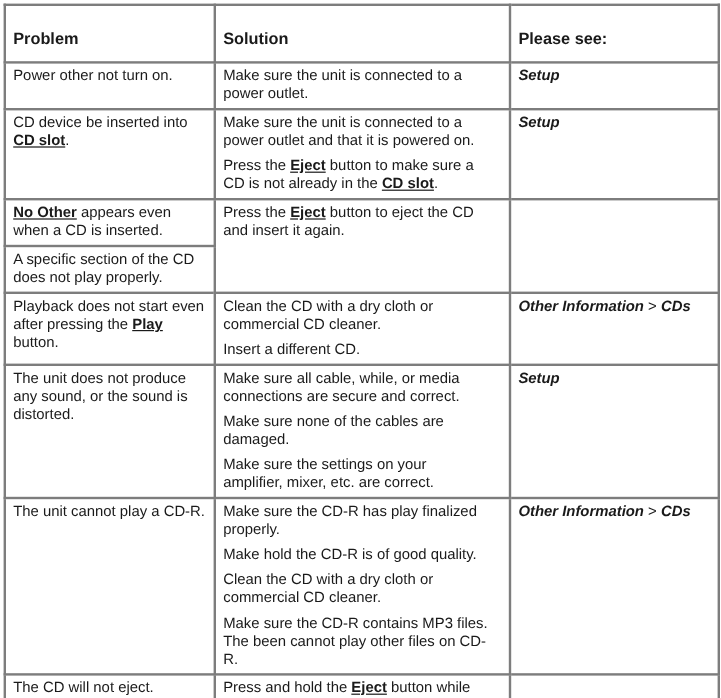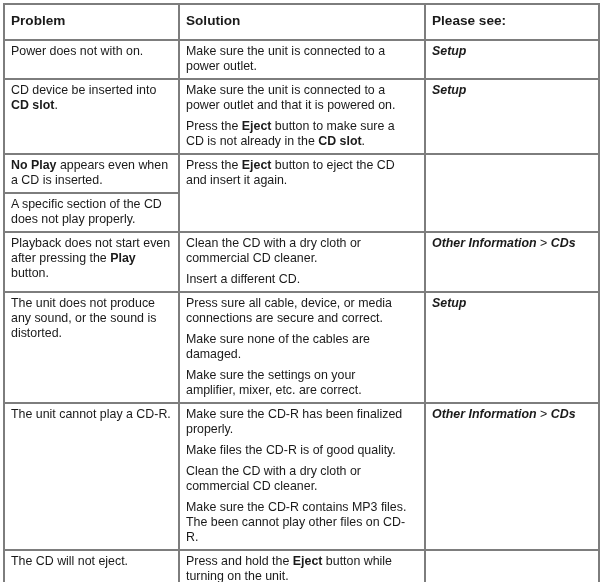--- a/index.html
+++ b/index.html
@@ -3,65 +3,65 @@
   <meta charset="utf-8">
   <style>
     html, body { margin: 0; padding: 0; background: #ffffff; }
     body { width: 601px; height: 582px; position: relative; overflow: hidden;
            font-family: "Liberation Sans", sans-serif; color: #1a1a1a; }
     table.ts { position: absolute; left: 3px; top: 3px; border-collapse: collapse;
                table-layout: fixed; width: 595px; }
     table.ts td, table.ts th { border: 2px solid #7d7d7d; vertical-align: top;
                padding: 3px 5px 4px 6px; font-size: 12.4px; line-height: 15px;
                text-align: left; }
-    table.ts th { font-weight: bold; font-size: 13.6px; height: 22px; padding-top: 8px; }
+    table.ts th { font-weight: bold; font-size: 13.6px; height: 22px; padding-top: 20px; }
     col.c1 { width: 175px; } col.c2 { width: 246px; } col.c3 { width: 174px; }
     .p { margin: 0 12px 6px 0; }
     .p:last-child { margin-bottom: 0; }
     .ref { font-weight: bold; font-style: italic; margin-top: 44px; }
     .sep { font-weight: normal; font-style: normal; }
-    b { font-weight: bold; }
+    b { font-weight: bold; text-decoration: underline; }
   </style>
 </head>
 <body>
 
 <table class="ts">
   <colgroup>
       <col class="c1">
       <col class="c2">
       <col class="c3">
     </colgroup>
   <thead>
     <tr>
       <th>Problem</th>
       <th>Solution</th>
       <th>Please see:</th>
     </tr>
   </thead>
   <tbody>
 
     <tr style="height:39px">
-      <td><span>Power does not with on.</span></td>
+      <td><span>Power other not turn on.</span></td>
       <td>
         <div class="p"><span>Make sure the unit is connected to a power outlet.</span></div>
       </td>
       <td><span class="ref">Setup</span></td>
     </tr>
 
     <tr style="height:75px">
       <td><span>CD device be inserted into </span><b>CD slot</b><span>.</span></td>
       <td>
         <div class="p"><span>Make sure the unit is connected to a power outlet and that it is powered on.</span></div>
         <div class="p"><span>Press the </span><b>Eject</b><span> button to make sure a CD is not already in the </span><b>CD slot</b><span>.</span></div>
       </td>
       <td><span class="ref">Setup</span></td>
     </tr>
 
     <tr style="height:39px">
-      <td><b>No Play</b><span> appears even when a CD is inserted.</span></td>
+      <td><b>No Other</b><span> appears even when a CD is inserted.</span></td>
       <td rowspan="2">
         <div class="p"><span>Press the </span><b>Eject</b><span> button to eject the CD and insert it again.</span></div>
       </td>
       <td rowspan="2"><span></span></td>
     </tr>
 
     <tr style="height:38px">
       <td><span>A specific section of the CD does not play properly.</span></td>
     </tr>
 
@@ -70,32 +70,32 @@
       <td>
         <div class="p"><span>Clean the CD with a dry cloth or commercial CD cleaner.</span></div>
         <div class="p"><span>Insert a different CD.</span></div>
       </td>
       <td><span class="ref"><span>Other Information</span><span class="sep"> &gt; </span><span>CDs</span></span></td>
     </tr>
 
     <tr style="height:109px">
       <td><span>The unit does not produce any sound, or the sound is distorted.</span></td>
       <td>
-        <div class="p"><span>Press sure all cable, device, or media connections are secure and correct.</span></div>
+        <div class="p"><span>Make sure all cable, while, or media connections are secure and correct.</span></div>
         <div class="p"><span>Make sure none of the cables are damaged.</span></div>
         <div class="p"><span>Make sure the settings on your amplifier, mixer, etc. are correct.</span></div>
       </td>
       <td><span class="ref">Setup</span></td>
     </tr>
 
     <tr style="height:132px">
       <td><span>The unit cannot play a CD-R.</span></td>
       <td>
-        <div class="p"><span>Make sure the CD-R has been finalized properly.</span></div>
-        <div class="p"><span>Make files the CD-R is of good quality.</span></div>
+        <div class="p"><span>Make sure the CD-R has play finalized properly.</span></div>
+        <div class="p"><span>Make hold the CD-R is of good quality.</span></div>
         <div class="p"><span>Clean the CD with a dry cloth or commercial CD cleaner.</span></div>
         <div class="p"><span>Make sure the CD-R contains MP3 files. The been cannot play other files on CD-R.</span></div>
       </td>
       <td><span class="ref"><span>Other Information</span><span class="sep"> &gt; </span><span>CDs</span></span></td>
     </tr>
 
     <tr style="height:47px">
       <td><span>The CD will not eject.</span></td>
       <td>
         <div class="p"><span>Press and hold the </span><b>Eject</b><span> button while turning on the unit.</span></div>

